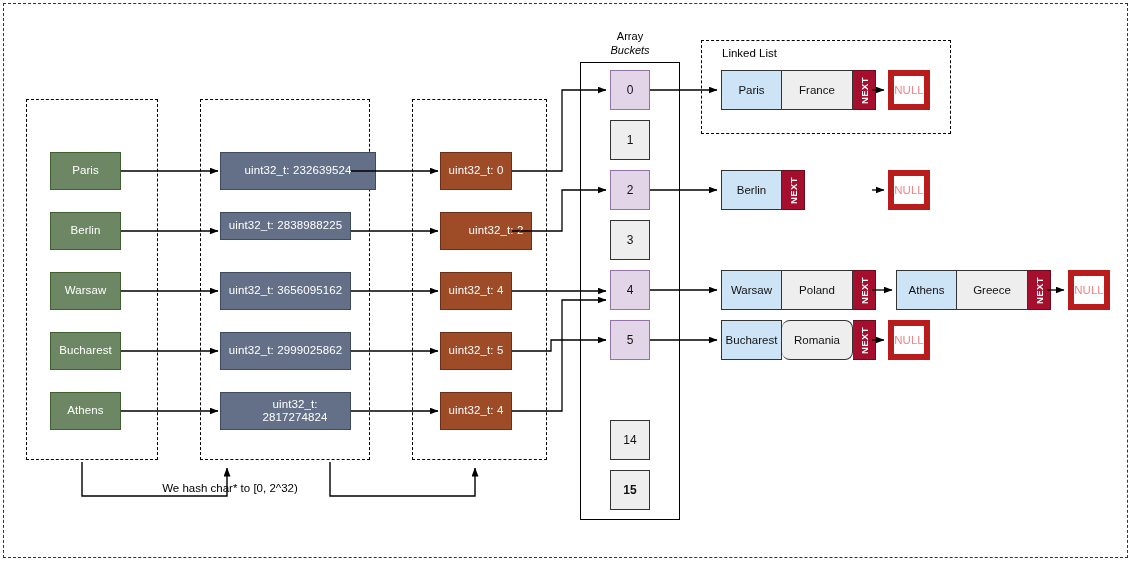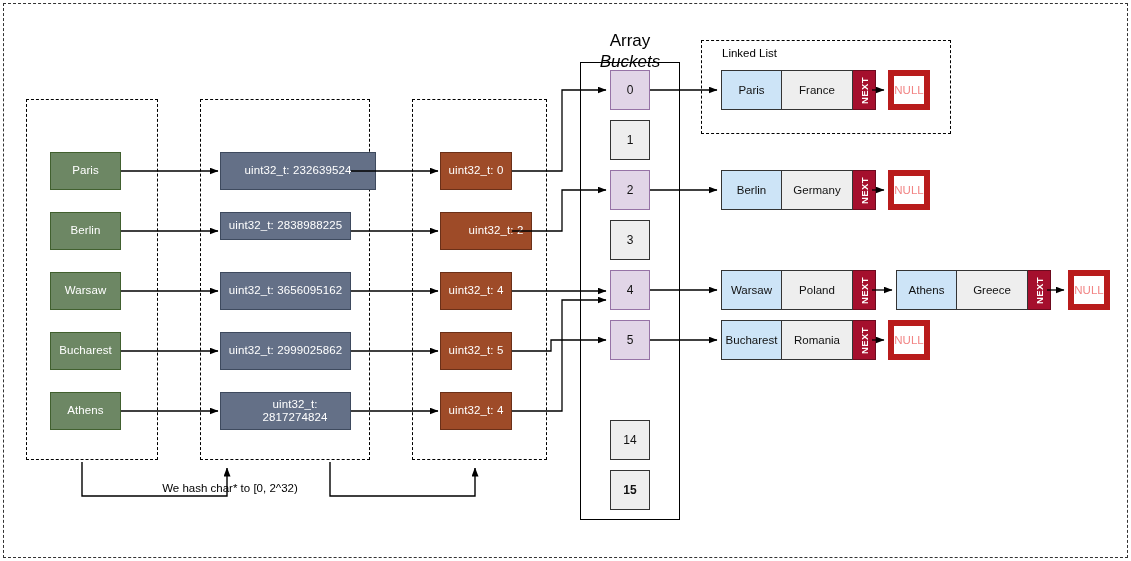--- a/index.html
+++ b/index.html
@@ -49,21 +49,21 @@
     background:#EEEEEE;border:1px solid #333333;color:#111111;
     font-size:12px;
     display:flex;align-items:center;justify-content:center;
   }
   .bucket.filled{background:#E1D5E7;border-color:#9673A6;}
 
   .array-container{
     border:1.4px solid #000000;background:transparent;
   }
   .array-caption{
-    text-align:center;font-size:17px;color:#000000;line-height:1.25;
+    text-align:center;font-size:11px;color:#000000;line-height:1.25;
   }
   .array-caption i{font-style:italic;text-align:right;}
 
   
   .ll-node{display:flex;align-items:stretch;}
   .ll-key{
     background:#CDE4F7;border:1px solid #333333;
     display:flex;align-items:center;justify-content:center;
     font-size:11.5px;color:#111111;
   }
@@ -192,21 +192,20 @@
     <div class="ll-next" style="width:22px;">
         <span>NEXT</span>
       </div>
   </div>
   <div class="abs ll-null" style="left:888px;top:70px;width:42px;height:40px;">
       <span>NULL</span>
     </div>
 
   <div class="abs ll-node" style="left:721px;top:170px;height:40px;">
     <div class="ll-key" style="width:59px;">Berlin</div>
-    <div class="ll-val" style="width:70px;">Germany</div>
     <div class="ll-next" style="width:22px;">
         <span>NEXT</span>
       </div>
   </div>
   <div class="abs ll-null" style="left:888px;top:170px;width:42px;height:40px;">
       <span>NULL</span>
     </div>
 
   <div class="abs ll-node" style="left:721px;top:270px;height:40px;">
     <div class="ll-key" style="width:59px;">Warsaw</div>
@@ -221,21 +220,21 @@
     <div class="ll-next" style="width:22px;">
         <span>NEXT</span>
       </div>
   </div>
   <div class="abs ll-null" style="left:1068px;top:270px;width:42px;height:40px;">
       <span>NULL</span>
     </div>
 
   <div class="abs ll-node" style="left:721px;top:320px;height:40px;">
     <div class="ll-key" style="width:59px;">Bucharest</div>
-    <div class="ll-val" style="width:70px;">Romania</div>
+    <div class="ll-val" style="width:70px;border-radius:8px;">Romania</div>
     <div class="ll-next" style="width:22px;">
         <span>NEXT</span>
       </div>
   </div>
   <div class="abs ll-null" style="left:888px;top:320px;width:42px;height:40px;">
       <span>NULL</span>
     </div>
 
   <div class="abs caption" style="left:85px;top:481px;width:290px;">We hash char* to [0, 2^32)</div>
 

